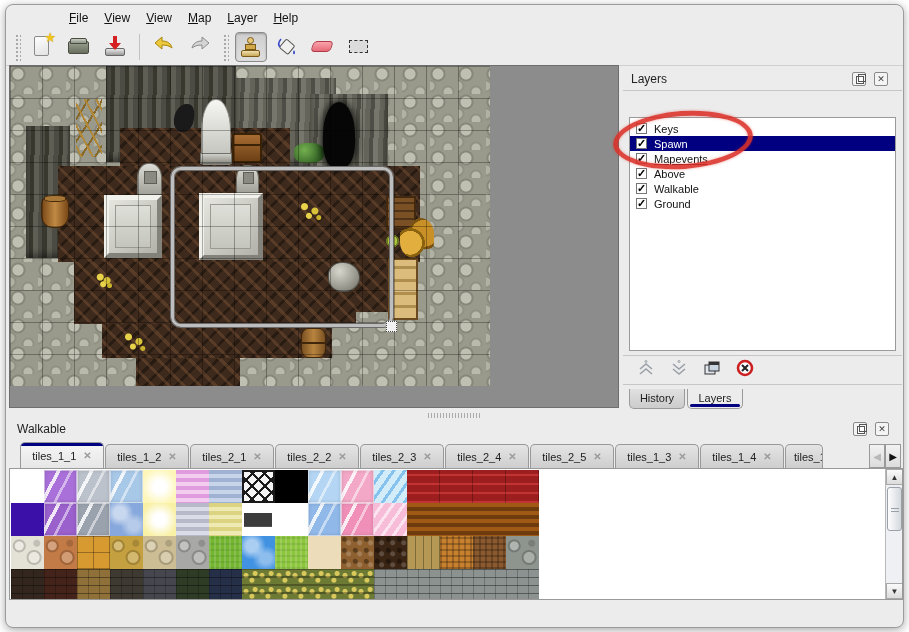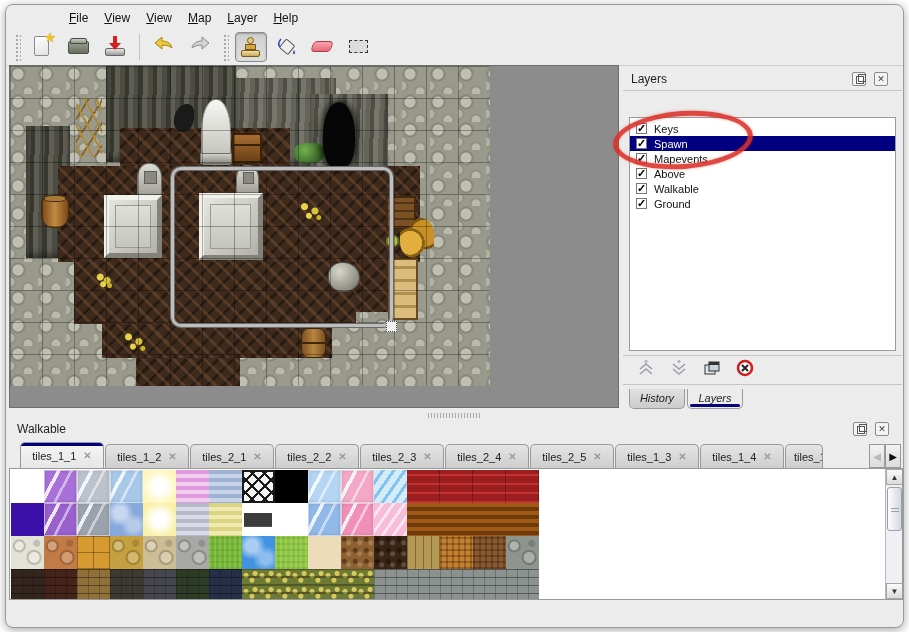--- a/index.html
+++ b/index.html
@@ -74,21 +74,21 @@
   .opacity-row{position:absolute;left:0;top:28px;width:100%;height:22px;}
   .opacity-label{position:absolute;left:8px;top:4px;font-size:12px;color:#222;}
   .opacity-track{position:absolute;left:56px;right:36px;top:10px;height:5px;background:#00008a;border-radius:2px;box-shadow:0 1px 0 #fff;}
   .opacity-handle{position:absolute;right:4px;top:3px;width:28px;height:16px;background:linear-gradient(#fafafa,#d8d8d8);border:1px solid #909090;border-radius:7px;background-image:radial-gradient(circle,#9a9a9a .8px,transparent 1.2px);background-size:3.5px 3.5px;background-position:7px 4px;}
   .layer-list{position:absolute;left:6px;top:52px;right:6px;height:234px;background:#fff;border:1px solid #9a9a9a;padding-top:3px;overflow:hidden;}
   .layer-row{position:relative;height:15px;display:flex;align-items:center;padding-left:6px;font-size:11px;color:#111;}
   .layer-row.selected{background:#000080;color:#fff;}
   .cb{width:11px;height:11px;border:1px solid #777;background:#fff;margin-right:7px;font-size:11px;line-height:9px;text-align:center;color:#000;font-weight:bold;}
   .layer-tools{position:absolute;left:0px;top:290px;width:100%;height:30px;border-top:1px solid #c6c6c6;border-bottom:1px solid #c6c6c6;display:flex;align-items:center;padding-left:12px;gap:11px;}
   .lt-btn{width:22px;height:22px;display:flex;align-items:center;justify-content:center;}
-  .dock-tabs{position:absolute;left:6px;top:324px;display:flex;gap:2px;font-style:italic;}
+  .dock-tabs{position:absolute;left:6px;top:324px;display:flex;gap:2px;}
   .dock-tab{min-width:56px;height:20px;font-size:11px;color:#222;text-align:center;line-height:19px;background:linear-gradient(#e0e0e0,#cccccc);border:1px solid #9a9a9a;border-top:none;border-radius:0 0 5px 5px;padding:0 8px;}
   .dock-tab.active{background:#ececec;border-top:none;position:relative;}
   .dock-tab.active::after{content:"";position:absolute;left:2px;right:2px;bottom:1px;height:3px;background:#000080;border-radius:2px;}
 
   
   .splitter{position:absolute;left:0;top:405px;width:100%;height:10px;}
   .splitter .grip{position:absolute;left:422px;top:3px;width:52px;height:5px;background-image:repeating-linear-gradient(90deg,#aaa 0 1px,transparent 1px 3px);}
 
   
   .tilesets{position:absolute;left:3px;top:414px;width:894px;height:182px;}
@@ -257,21 +257,21 @@
         <div class="layer-row">
           <div class="cb checked">✓</div>
           <div class="layer-label" style="background: transparent;">Keys</div>
         </div>
         <div class="layer-row selected">
           <div class="cb checked">✓</div>
           <div class="layer-label" style="background: transparent;">Spawn</div>
         </div>
         <div class="layer-row">
           <div class="cb checked">✓</div>
-          <div class="layer-label" style="background: transparent;">Mapevents</div>
+          <div class="layer-label" style="background: transparent; text-decoration: underline;">Mapevents</div>
         </div>
         <div class="layer-row">
           <div class="cb checked">✓</div>
           <div class="layer-label" style="background: transparent;">Above</div>
         </div>
         <div class="layer-row">
           <div class="cb checked">✓</div>
           <div class="layer-label" style="background: transparent;">Walkable</div>
         </div>
         <div class="layer-row">

